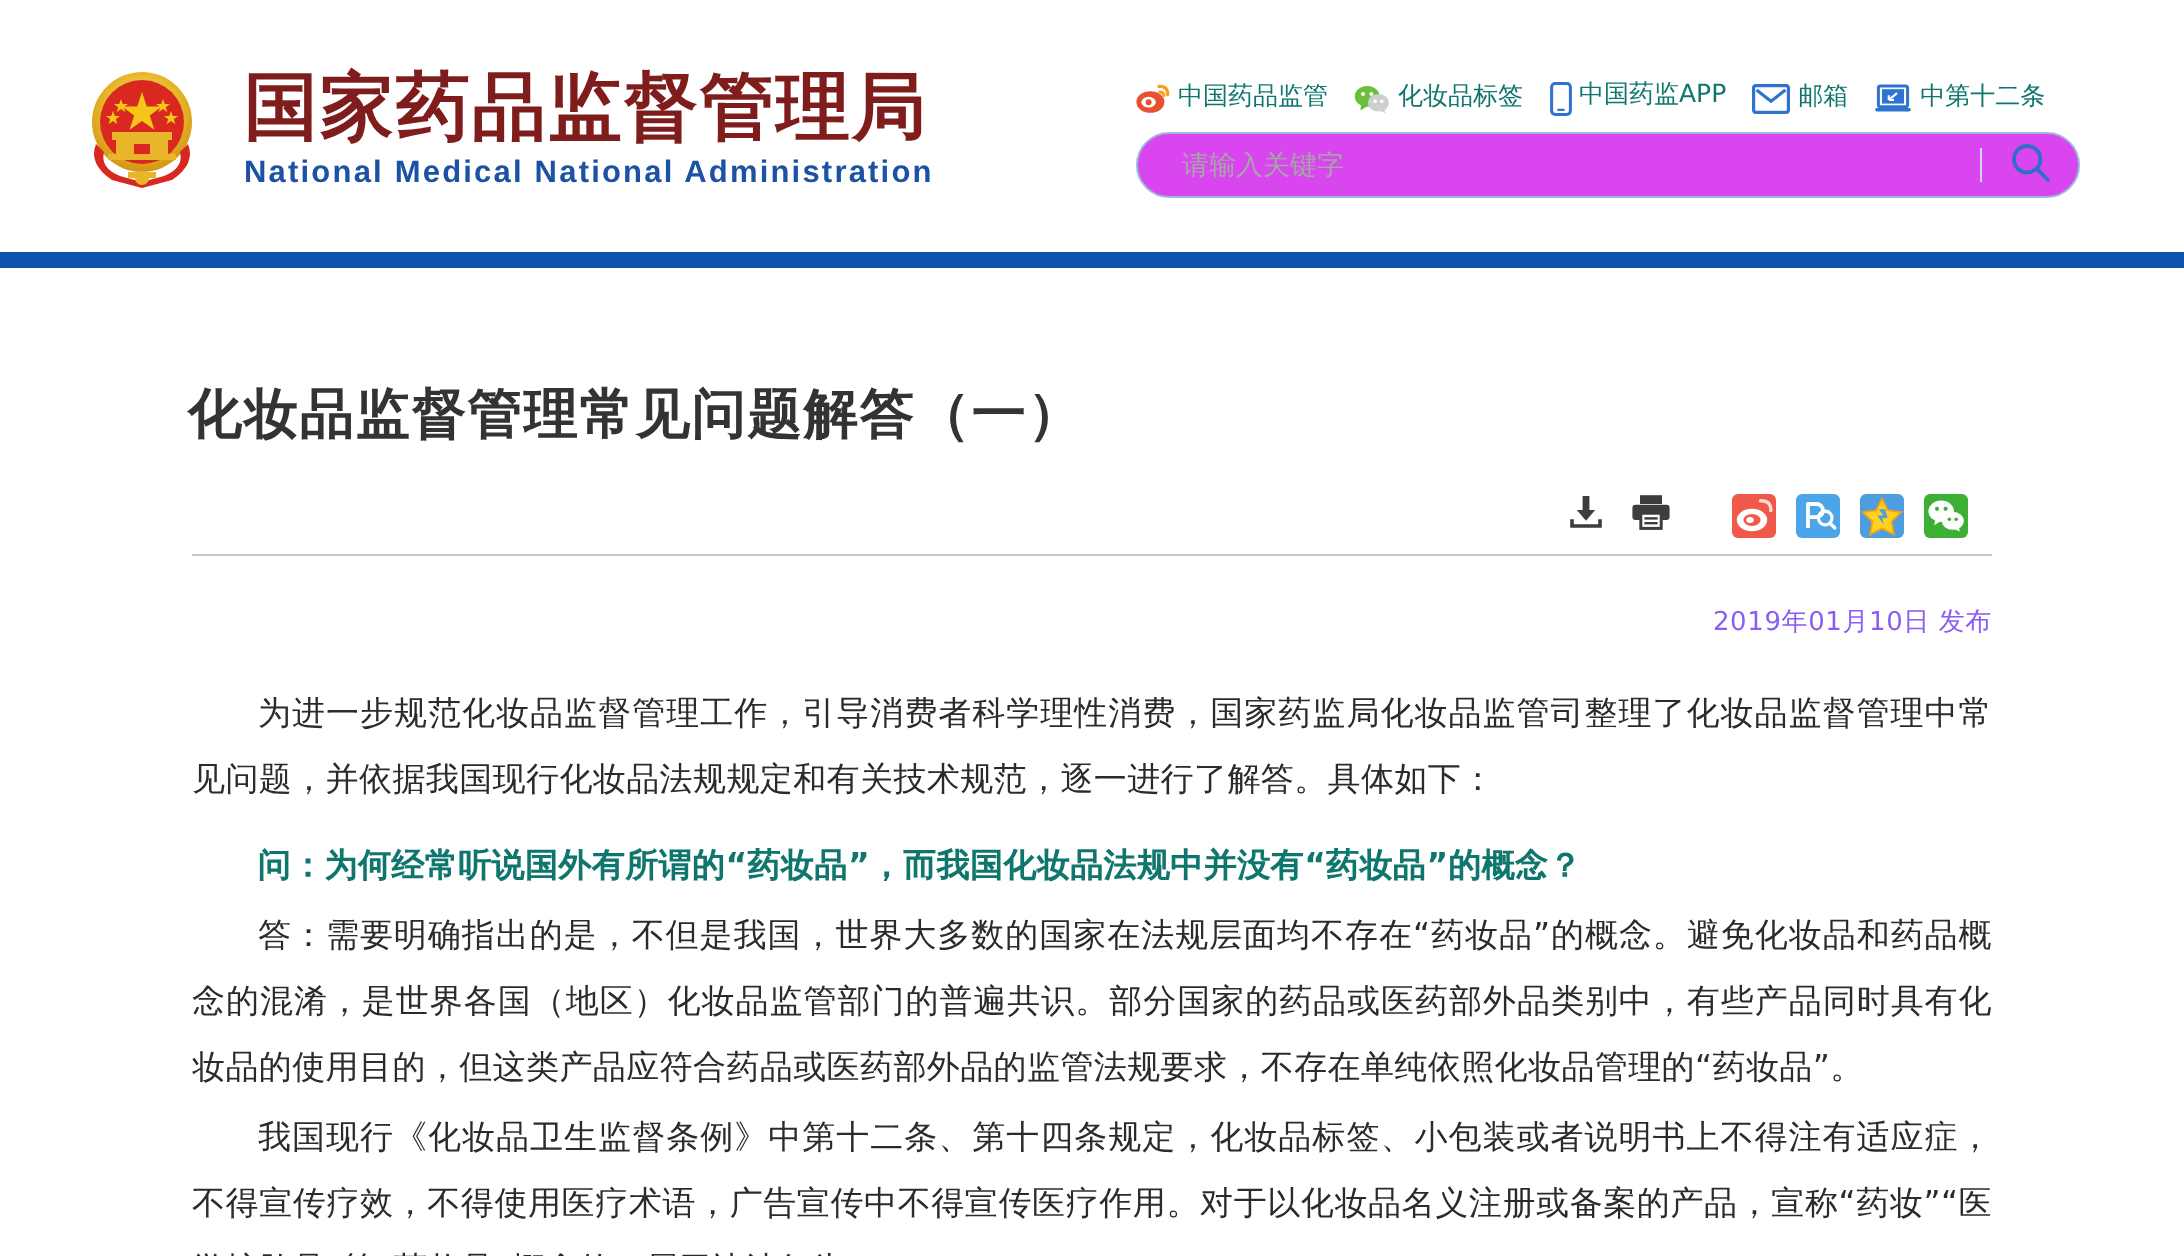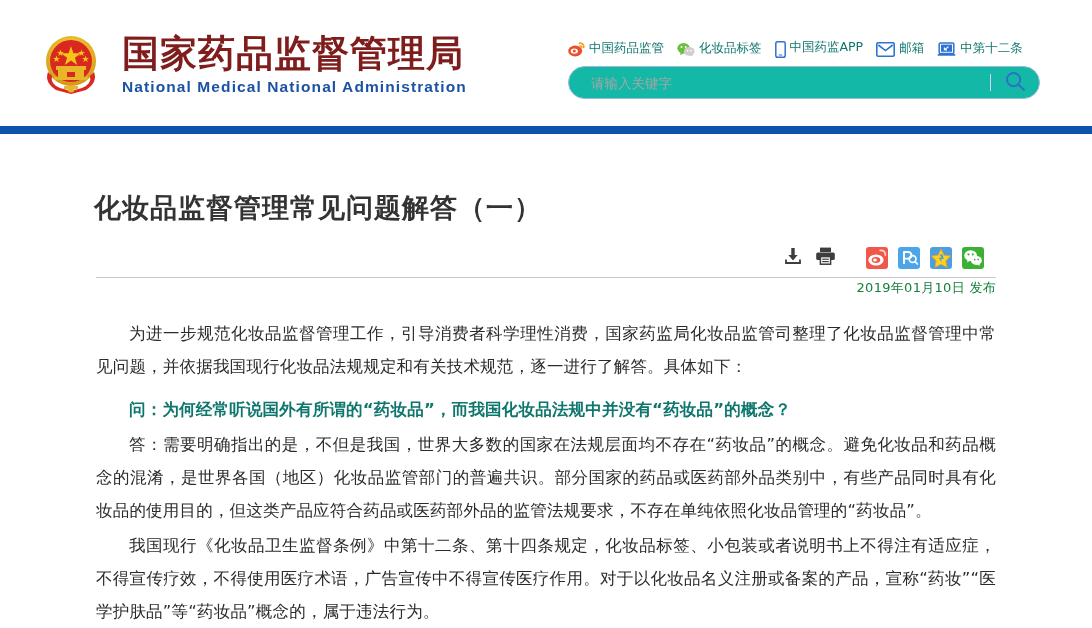--- a/index.html
+++ b/index.html
@@ -85,21 +85,21 @@
 
   
   .searchbox {
     position: absolute;
     left: 568px;
     top: 66px;
     width: 472px;
     height: 33px;
     border: 1px solid #9cb9dd;
     border-radius: 17px;
-    background: #14b8a6;
+    background: #d946ef;
     display: flex;
     align-items: center;
   }
   .search-input {
     flex: 1 1 auto;
     border: 0;
     outline: none;
     background: transparent;
     margin-left: 20px;
     font-size: 13.5px;
@@ -168,22 +168,22 @@
   .hr {
     height: 1px;
     background: #c9c9c9;
     margin: 8px 2px 0 2px;
   }
 
   .pubdate {
     text-align: right;
     font-family: "DejaVu Sans", sans-serif;
     font-size: 13px;
-    color: #15803d;
-    margin-top: 1px;
+    color: #8b5cf6;
+    margin-top: 24px;
     padding-right: 2px;
     letter-spacing: .3px;
   }
 
   .body {
     margin-top: 20px;
     padding: 0 2px;
   }
   .para {
     font-family: "DejaVu Sans", sans-serif;

